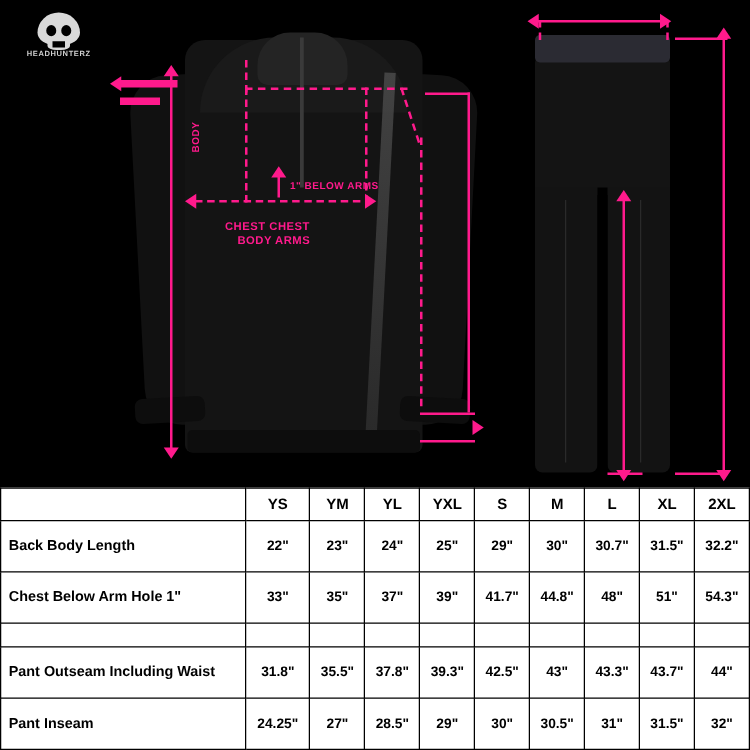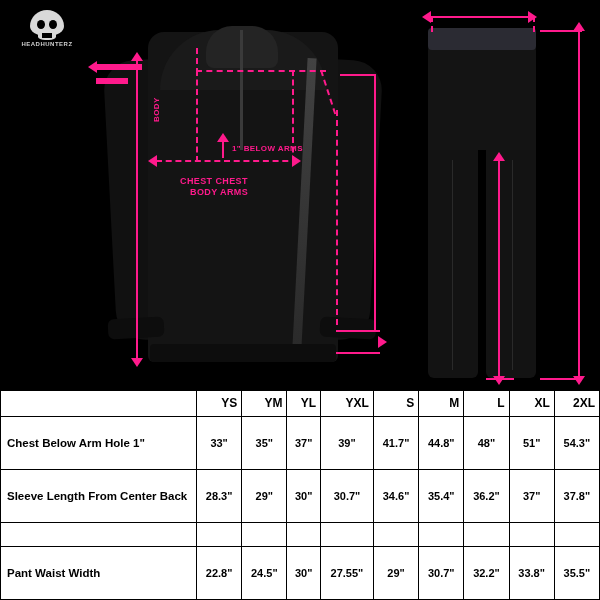--- a/index.html
+++ b/index.html
@@ -274,21 +274,20 @@
   #size-table tr.spacer td {
     height: 10px;
     border-left: 1px solid #000;
     border-right: 1px solid #000;
     border-top: 1px solid #000;
     border-bottom: 1px solid #000;
   }
   #size-table thead th {
     font-size: 12px;
     height: 26px;
-    text-align: right;
   }
 </style>
 </head>
 <body>
 
 <div id="root">
 
   <div id="illustration">
 
     <div class="logo">
@@ -378,63 +377,75 @@
         <th>YXL</th>
         <th>S</th>
         <th>M</th>
         <th>L</th>
         <th>XL</th>
         <th>2XL</th>
       </tr>
     </thead>
     <tbody>
       <tr>
+        <td class="rowlabel">Back Body Length</td>
+        <td>22"</td>
+        <td>23"</td>
+        <td>24"</td>
+        <td>25"</td>
+        <td>29"</td>
+        <td>30"</td>
+        <td>30.7"</td>
+        <td>31.5"</td>
+        <td>32.2"</td>
+      </tr>
+      <tr>
         <td class="rowlabel">Chest Below Arm Hole 1"</td>
         <td>33"</td>
         <td>35"</td>
         <td>37"</td>
         <td>39"</td>
         <td>41.7"</td>
         <td>44.8"</td>
         <td>48"</td>
         <td>51"</td>
         <td>54.3"</td>
       </tr>
+      <tr class="spacer">
+        <td></td>
+        <td></td>
+        <td></td>
+        <td></td>
+        <td></td>
+        <td></td>
+        <td></td>
+        <td></td>
+        <td></td>
+        <td></td>
+      </tr>
       <tr>
-        <td class="rowlabel">Sleeve Length From Center Back</td>
-        <td>28.3"</td>
+        <td class="rowlabel">Pant Outseam Including Waist</td>
+        <td>31.8"</td>
+        <td>35.5"</td>
+        <td>37.8"</td>
+        <td>39.3"</td>
+        <td>42.5"</td>
+        <td>43"</td>
+        <td>43.3"</td>
+        <td>43.7"</td>
+        <td>44"</td>
+      </tr>
+      <tr>
+        <td class="rowlabel">Pant Inseam</td>
+        <td>24.25"</td>
+        <td>27"</td>
+        <td>28.5"</td>
         <td>29"</td>
         <td>30"</td>
-        <td>30.7"</td>
-        <td>34.6"</td>
-        <td>35.4"</td>
-        <td>36.2"</td>
-        <td>37"</td>
-        <td>37.8"</td>
-      </tr>
-      <tr class="spacer">
-        <td></td>
-        <td></td>
-        <td></td>
-        <td></td>
-        <td></td>
-        <td></td>
-        <td></td>
-        <td></td>
-        <td></td>
-        <td></td>
-      </tr>
-      <tr>
-        <td class="rowlabel">Pant Waist Width</td>
-        <td>22.8"</td>
-        <td>24.5"</td>
-        <td>30"</td>
-        <td>27.55"</td>
-        <td>29"</td>
-        <td>30.7"</td>
-        <td>32.2"</td>
-        <td>33.8"</td>
-        <td>35.5"</td>
+        <td>30.5"</td>
+        <td>31"</td>
+        <td>31.5"</td>
+        <td>32"</td>
       </tr>
     </tbody>
   </table>
 
 </div>
 
 </body></html>

